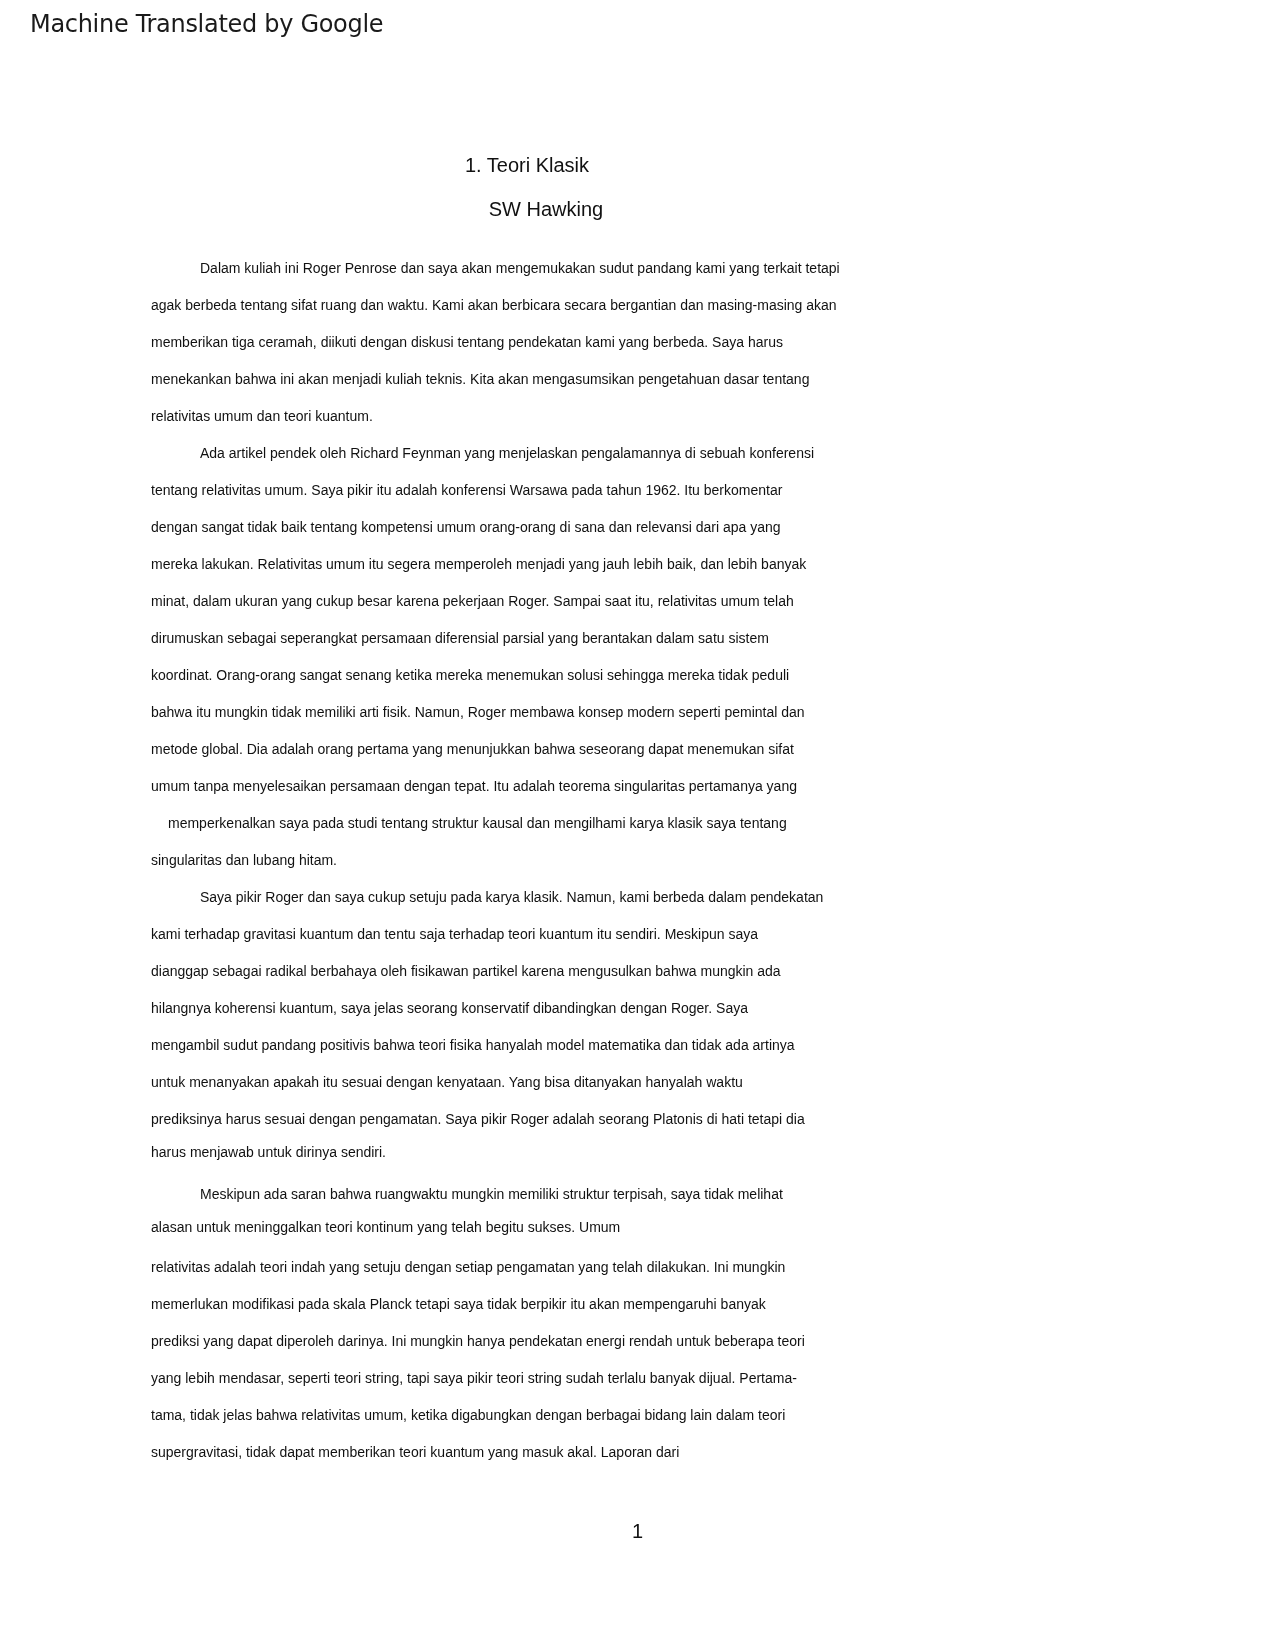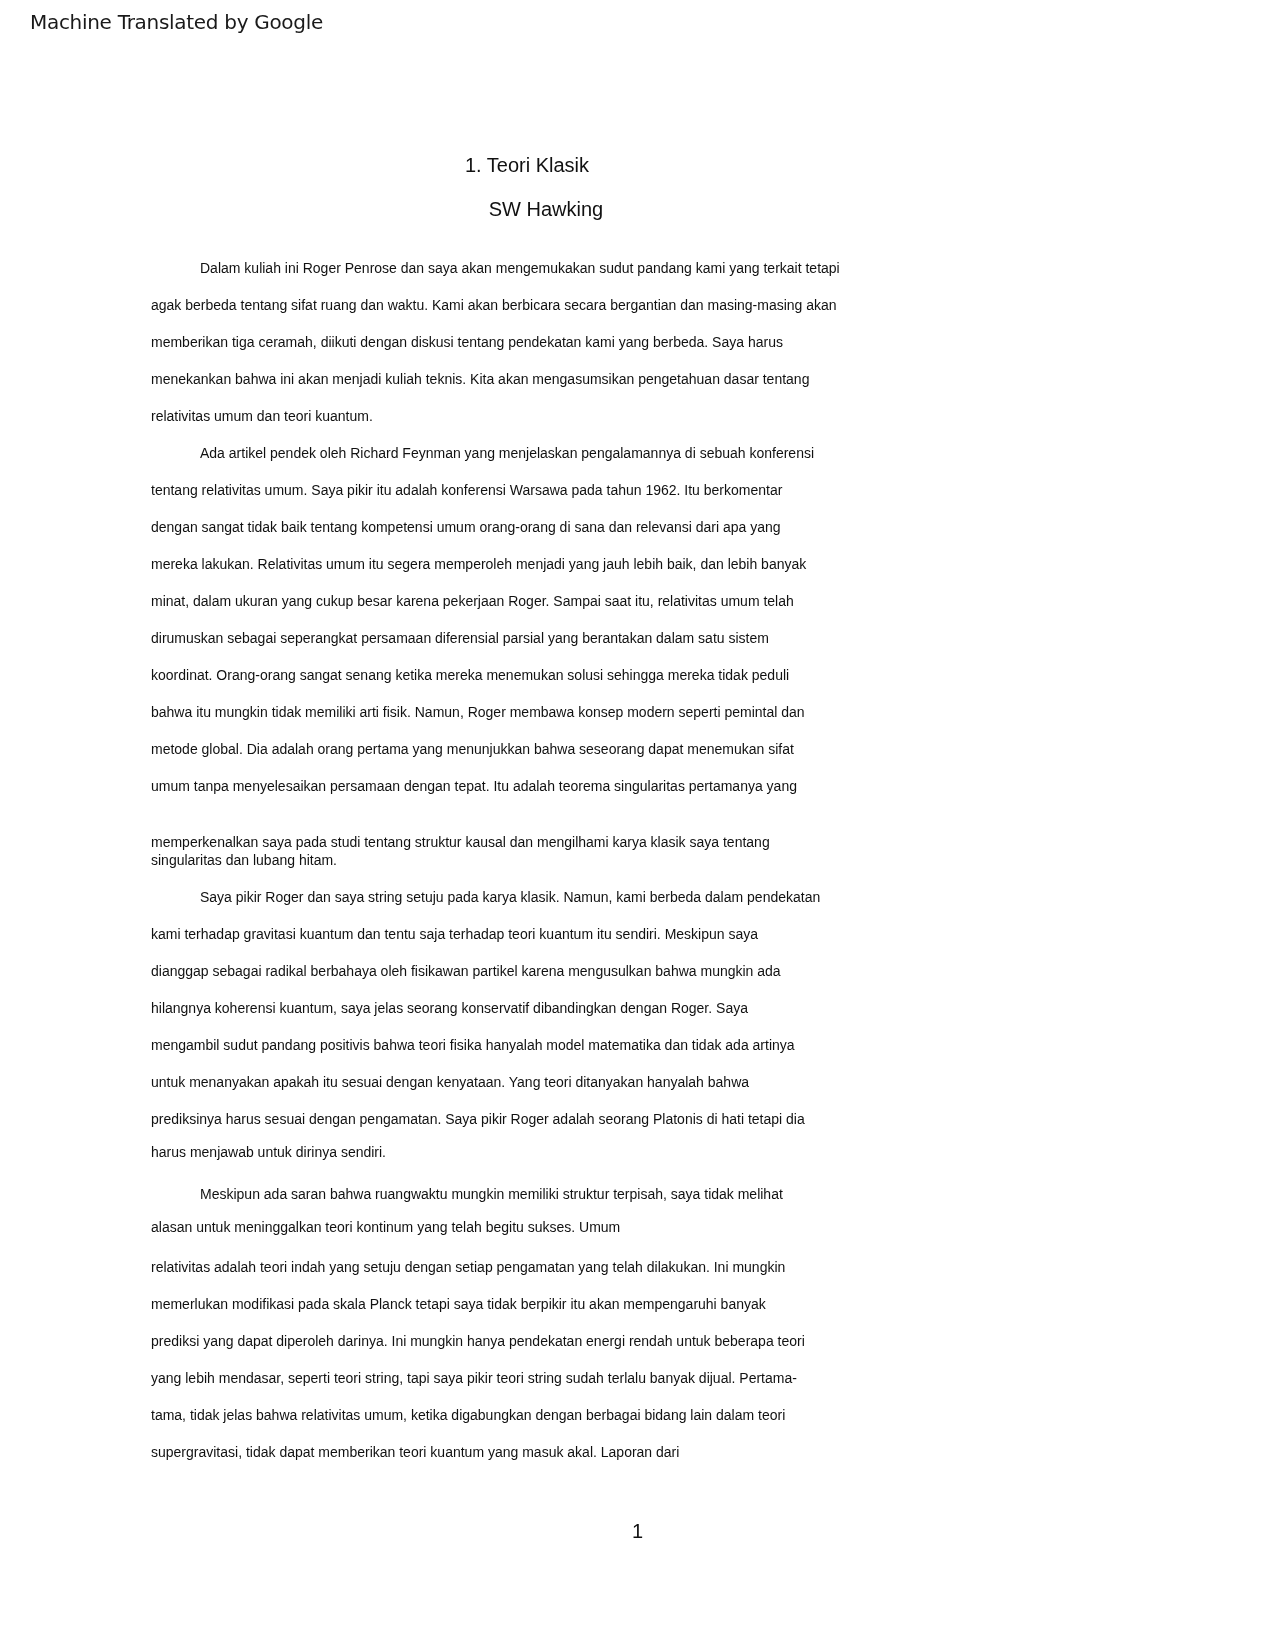--- a/index.html
+++ b/index.html
@@ -12,21 +12,21 @@
       height: 1650px;
       position: relative;
       overflow: hidden;
       color: #111111;
       font-family: "Liberation Sans", sans-serif;
     }
     .header-label {
       position: absolute;
       left: 30px;
       top: 10px;
-      font-size: 20px;
+      font-size: 24px;
       color: #1a1a1a;
       font-family: "DejaVu Sans", sans-serif;
       letter-spacing: -0.3px;
     }
     .title {
       position: absolute;
       left: 0;
       width: 1054px;
       text-align: center;
       font-size: 20px;
@@ -68,28 +68,28 @@
     <div class="line indent" style="top: 441px;">Ada artikel pendek oleh Richard Feynman yang menjelaskan pengalamannya di sebuah konferensi</div>
     <div class="line" style="top: 478px;">tentang relativitas umum. Saya pikir itu adalah konferensi Warsawa pada tahun 1962. Itu berkomentar</div>
     <div class="line" style="top: 515px;">dengan sangat tidak baik tentang kompetensi umum orang-orang di sana dan relevansi dari apa yang</div>
     <div class="line" style="top: 552px;">mereka lakukan. Relativitas umum itu segera memperoleh menjadi yang jauh lebih baik, dan lebih banyak</div>
     <div class="line" style="top: 589px;">minat, dalam ukuran yang cukup besar karena pekerjaan Roger. Sampai saat itu, relativitas umum telah</div>
     <div class="line" style="top: 626px;">dirumuskan sebagai seperangkat persamaan diferensial parsial yang berantakan dalam satu sistem</div>
     <div class="line" style="top: 663px;">koordinat. Orang-orang sangat senang ketika mereka menemukan solusi sehingga mereka tidak peduli</div>
     <div class="line" style="top: 700px;">bahwa itu mungkin tidak memiliki arti fisik. Namun, Roger membawa konsep modern seperti pemintal dan</div>
     <div class="line" style="top: 737px;">metode global. Dia adalah orang pertama yang menunjukkan bahwa seseorang dapat menemukan sifat</div>
     <div class="line" style="top: 774px;">umum tanpa menyelesaikan persamaan dengan tepat. Itu adalah teorema singularitas pertamanya yang</div>
-    <div class="line" style="top: 830px;">memperkenalkan saya pada studi tentang struktur kausal dan mengilhami karya klasik saya tentang</div>
+    <div class="line" style="top: 811px; margin-left: 17px;">memperkenalkan saya pada studi tentang struktur kausal dan mengilhami karya klasik saya tentang</div>
     <div class="line" style="top: 848px;">singularitas dan lubang hitam.</div>
-    <div class="line indent" style="top: 885px;">Saya pikir Roger dan saya string setuju pada karya klasik. Namun, kami berbeda dalam pendekatan</div>
+    <div class="line indent" style="top: 885px;">Saya pikir Roger dan saya cukup setuju pada karya klasik. Namun, kami berbeda dalam pendekatan</div>
     <div class="line" style="top: 922px;">kami terhadap gravitasi kuantum dan tentu saja terhadap teori kuantum itu sendiri. Meskipun saya</div>
     <div class="line" style="top: 959px;">dianggap sebagai radikal berbahaya oleh fisikawan partikel karena mengusulkan bahwa mungkin ada</div>
     <div class="line" style="top: 996px;">hilangnya koherensi kuantum, saya jelas seorang konservatif dibandingkan dengan Roger. Saya</div>
     <div class="line" style="top: 1033px;">mengambil sudut pandang positivis bahwa teori fisika hanyalah model matematika dan tidak ada artinya</div>
-    <div class="line" style="top: 1070px;">untuk menanyakan apakah itu sesuai dengan kenyataan. Yang teori ditanyakan hanyalah bahwa</div>
+    <div class="line" style="top: 1070px;">untuk menanyakan apakah itu sesuai dengan kenyataan. Yang bisa ditanyakan hanyalah waktu</div>
     <div class="line" style="top: 1107px;">prediksinya harus sesuai dengan pengamatan. Saya pikir Roger adalah seorang Platonis di hati tetapi dia</div>
     <div class="line" style="top: 1140px;">harus menjawab untuk dirinya sendiri.</div>
     <div class="line indent" style="top: 1182px;">Meskipun ada saran bahwa ruangwaktu mungkin memiliki struktur terpisah, saya tidak melihat</div>
     <div class="line" style="top: 1215px;">alasan untuk meninggalkan teori kontinum yang telah begitu sukses. Umum</div>
     <div class="line" style="top: 1255px;">relativitas adalah teori indah yang setuju dengan setiap pengamatan yang telah dilakukan. Ini mungkin</div>
     <div class="line" style="top: 1292px;">memerlukan modifikasi pada skala Planck tetapi saya tidak berpikir itu akan mempengaruhi banyak</div>
     <div class="line" style="top: 1329px;">prediksi yang dapat diperoleh darinya. Ini mungkin hanya pendekatan energi rendah untuk beberapa teori</div>
     <div class="line" style="top: 1366px;">yang lebih mendasar, seperti teori string, tapi saya pikir teori string sudah terlalu banyak dijual. Pertama-</div>
     <div class="line" style="top: 1403px;">tama, tidak jelas bahwa relativitas umum, ketika digabungkan dengan berbagai bidang lain dalam teori</div>
     <div class="line" style="top: 1440px;">supergravitasi, tidak dapat memberikan teori kuantum yang masuk akal. Laporan dari</div>

